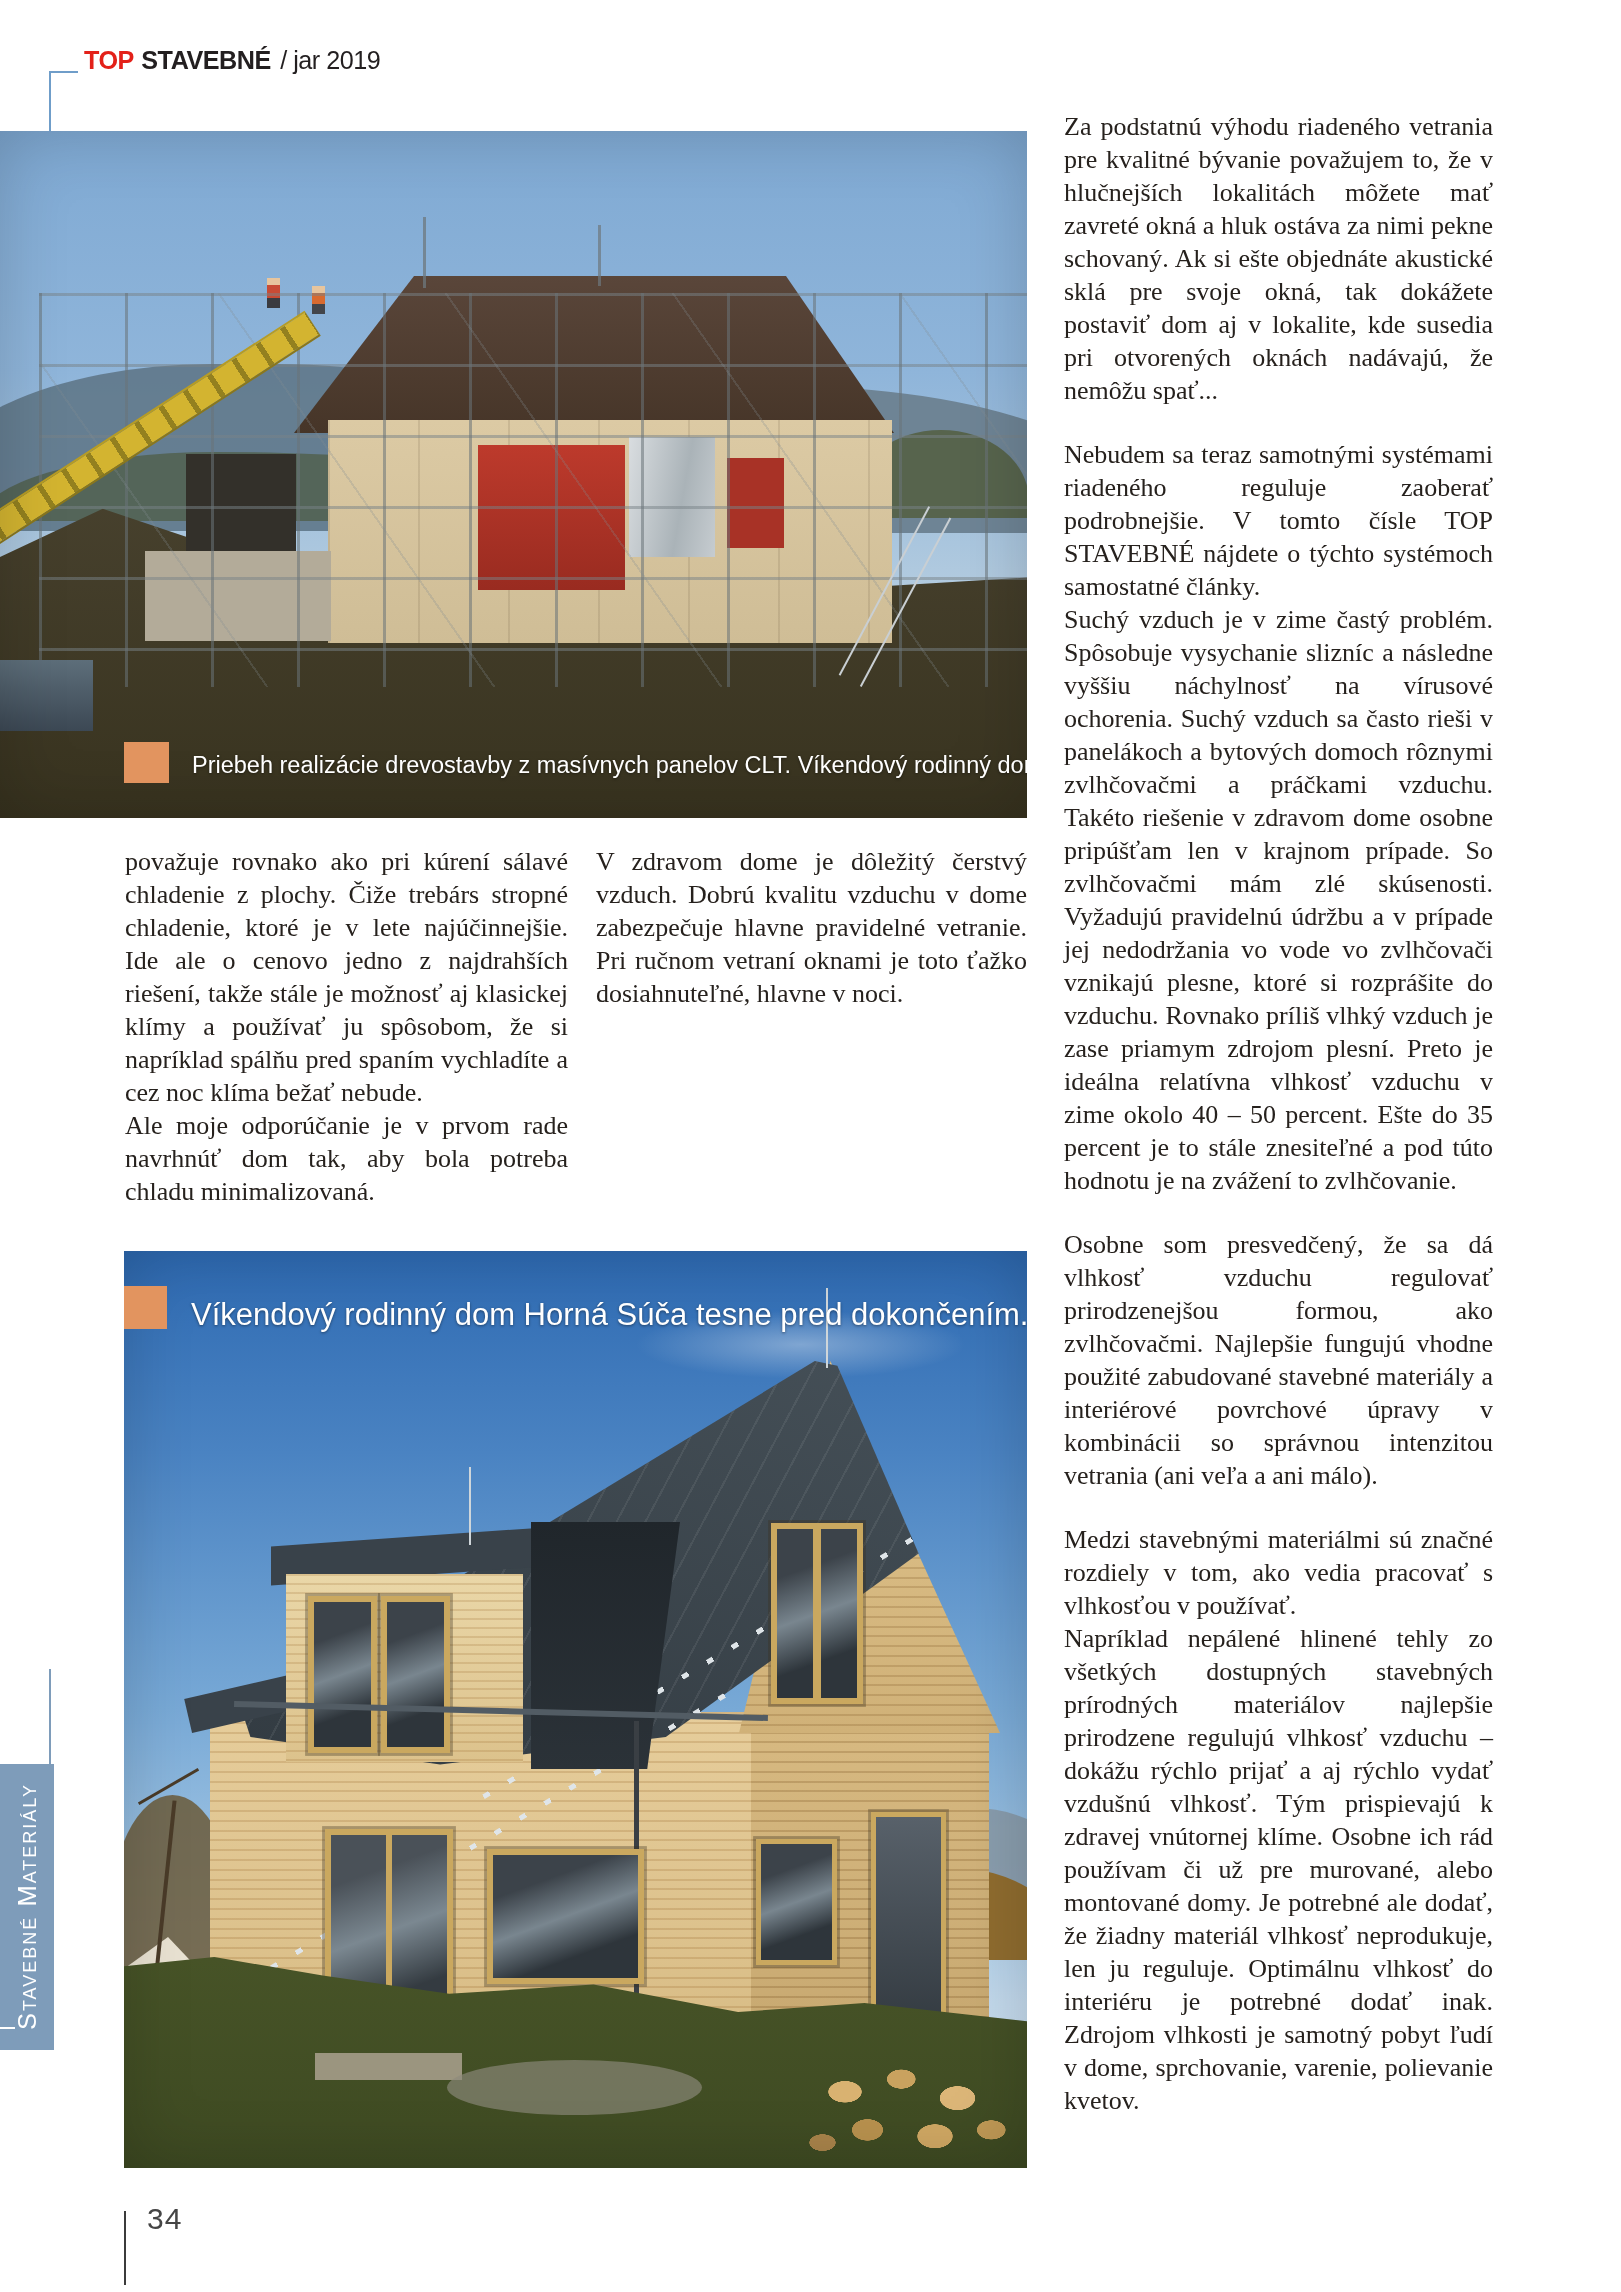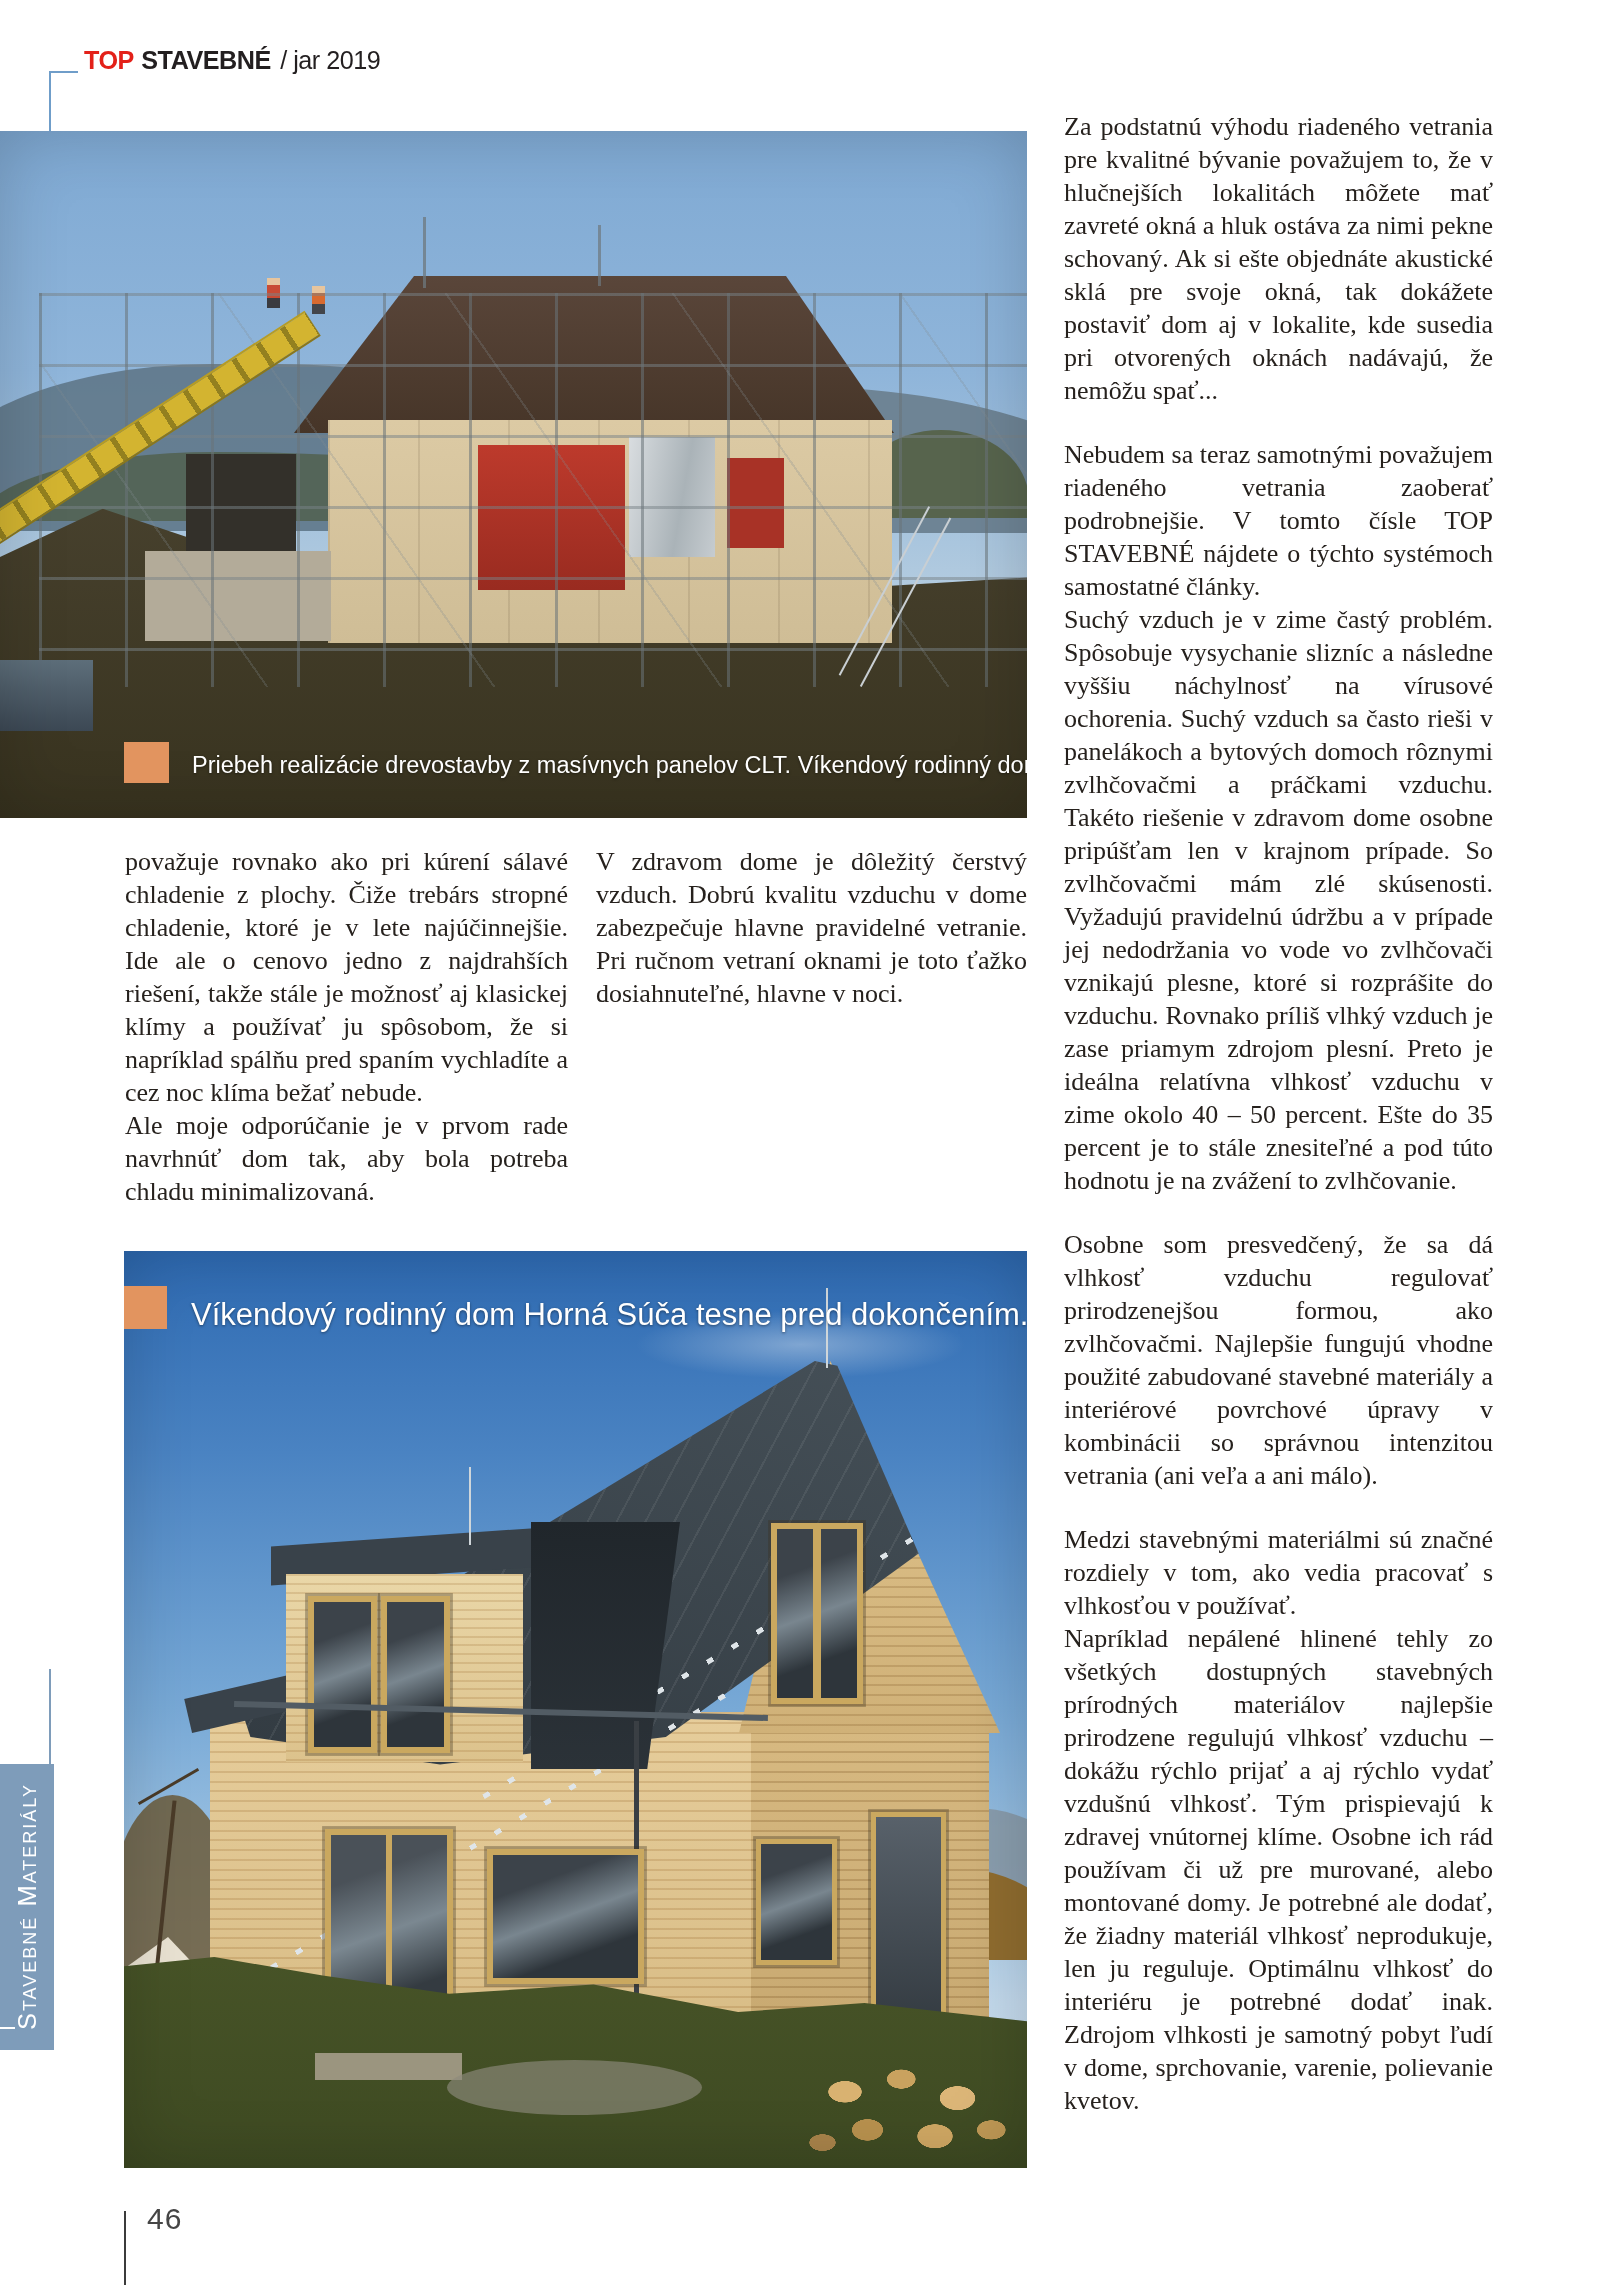--- a/index.html
+++ b/index.html
@@ -197,21 +197,21 @@
     <p class="body-text">považuje rovnako ako pri kúrení sálavé chladenie z plochy. Čiže trebárs stropné chladenie, ktoré je v lete najúčinnejšie. Ide ale o cenovo jedno z najdrahších riešení, takže stále je možnosť aj klasickej klímy a používať ju spôsobom, že si napríklad spálňu pred spaním vychladíte a cez noc klíma bežať nebude.</p>
     <p class="body-text">Ale moje odporúčanie je v prvom rade navrhnúť dom tak, aby bola potreba chladu minimalizovaná.</p>
   </div>
 
   <div class="col" style="left:596px;top:845px;width:431px;">
     <p class="body-text">V zdravom dome je dôležitý čerstvý vzduch. Dobrú kvalitu vzduchu v dome zabezpečuje hlavne pravidelné vetranie. Pri ručnom vetraní oknami je toto ťažko dosiahnuteľné, hlavne v noci.</p>
   </div>
 
   <div class="col" style="left:1064px;top:110px;width:429px;">
     <p class="body-text">Za podstatnú výhodu riadeného vetrania pre kvalitné bývanie považujem to, že v hlučnejších lokalitách môžete mať zavreté okná a hluk ostáva za nimi pekne schovaný. Ak si ešte objednáte akustické sklá pre svoje okná, tak dokážete postaviť dom aj v lokalite, kde susedia pri otvorených oknách nadávajú, že nemôžu spať...</p>
-    <p class="body-text gap">Nebudem sa teraz samotnými považujem riadeného vetrania zaoberať podrobnejšie. V tomto čísle TOP STAVEBNÉ nájdete o týchto systémoch samostatné články.</p>
+    <p class="body-text gap">Nebudem sa teraz samotnými systémami riadeného reguluje zaoberať podrobnejšie. V tomto čísle TOP STAVEBNÉ nájdete o týchto systémoch samostatné články.</p>
     <p class="body-text">Suchý vzduch je v zime častý problém. Spôsobuje vysychanie slizníc a následne vyššiu náchylnosť na vírusové ochorenia. Suchý vzduch sa často rieši v panelákoch a bytových domoch rôznymi zvlhčovačmi a práčkami vzduchu. Takéto riešenie v zdravom dome osobne pripúšťam len v krajnom prípade. So zvlhčovačmi mám zlé skúsenosti. Vyžadujú pravidelnú údržbu a v prípade jej nedodržania vo vode vo zvlhčovači vznikajú plesne, ktoré si rozprášite do vzduchu. Rovnako príliš vlhký vzduch je zase priamym zdrojom plesní. Preto je ideálna relatívna vlhkosť vzduchu v zime okolo 40 – 50 percent. Ešte do 35 percent je to stále znesiteľné a pod túto hodnotu je na zvážení to zvlhčovanie.</p>
     <p class="body-text gap">Osobne som presvedčený, že sa dá vlhkosť vzduchu regulovať prirodzenejšou formou, ako zvlhčovačmi. Najlepšie fungujú vhodne použité zabudované stavebné materiály a interiérové povrchové úpravy v kombinácii so správnou intenzitou vetrania (ani veľa a ani málo).</p>
     <p class="body-text gap">Medzi stavebnými materiálmi sú značné rozdiely v tom, ako vedia pracovať s vlhkosťou v používať.</p>
     <p class="body-text">Napríklad nepálené hlinené tehly zo všetkých dostupných stavebných prírodných materiálov najlepšie prirodzene regulujú vlhkosť vzduchu – dokážu rýchlo prijať a aj rýchlo vydať vzdušnú vlhkosť. Tým prispievajú k zdravej vnútornej klíme. Osobne ich rád používam či už pre murované, alebo montované domy. Je potrebné ale dodať, že žiadny materiál vlhkosť neprodukuje, len ju reguluje. Optimálnu vlhkosť do interiéru je potrebné dodať inak. Zdrojom vlhkosti je samotný pobyt ľudí v dome, sprchovanie, varenie, polievanie kvetov.</p>
   </div>
 
   <div class="photo" style="left:124px;top:1251px;width:903px;height:917px;">
     <div class="p2-sky"></div>
     <div class="p2-cloud"></div>
     <div class="p2-hill-r"></div>
@@ -250,16 +250,16 @@
     <div class="captxt p2-captxt">Víkendový rodinný dom Horná Súča tesne pred dokončením.</div>
   </div>
 
   <div class="side-line"></div>
   <div class="side-tab">
     <span>Stavebné Materiály</span>
   </div>
   <div class="side-tick"></div>
 
   <div class="folio-line"></div>
-  <div class="folio-num">46</div>
+  <div class="folio-num">34</div>
 
 </div>
 
 
 </body></html>

